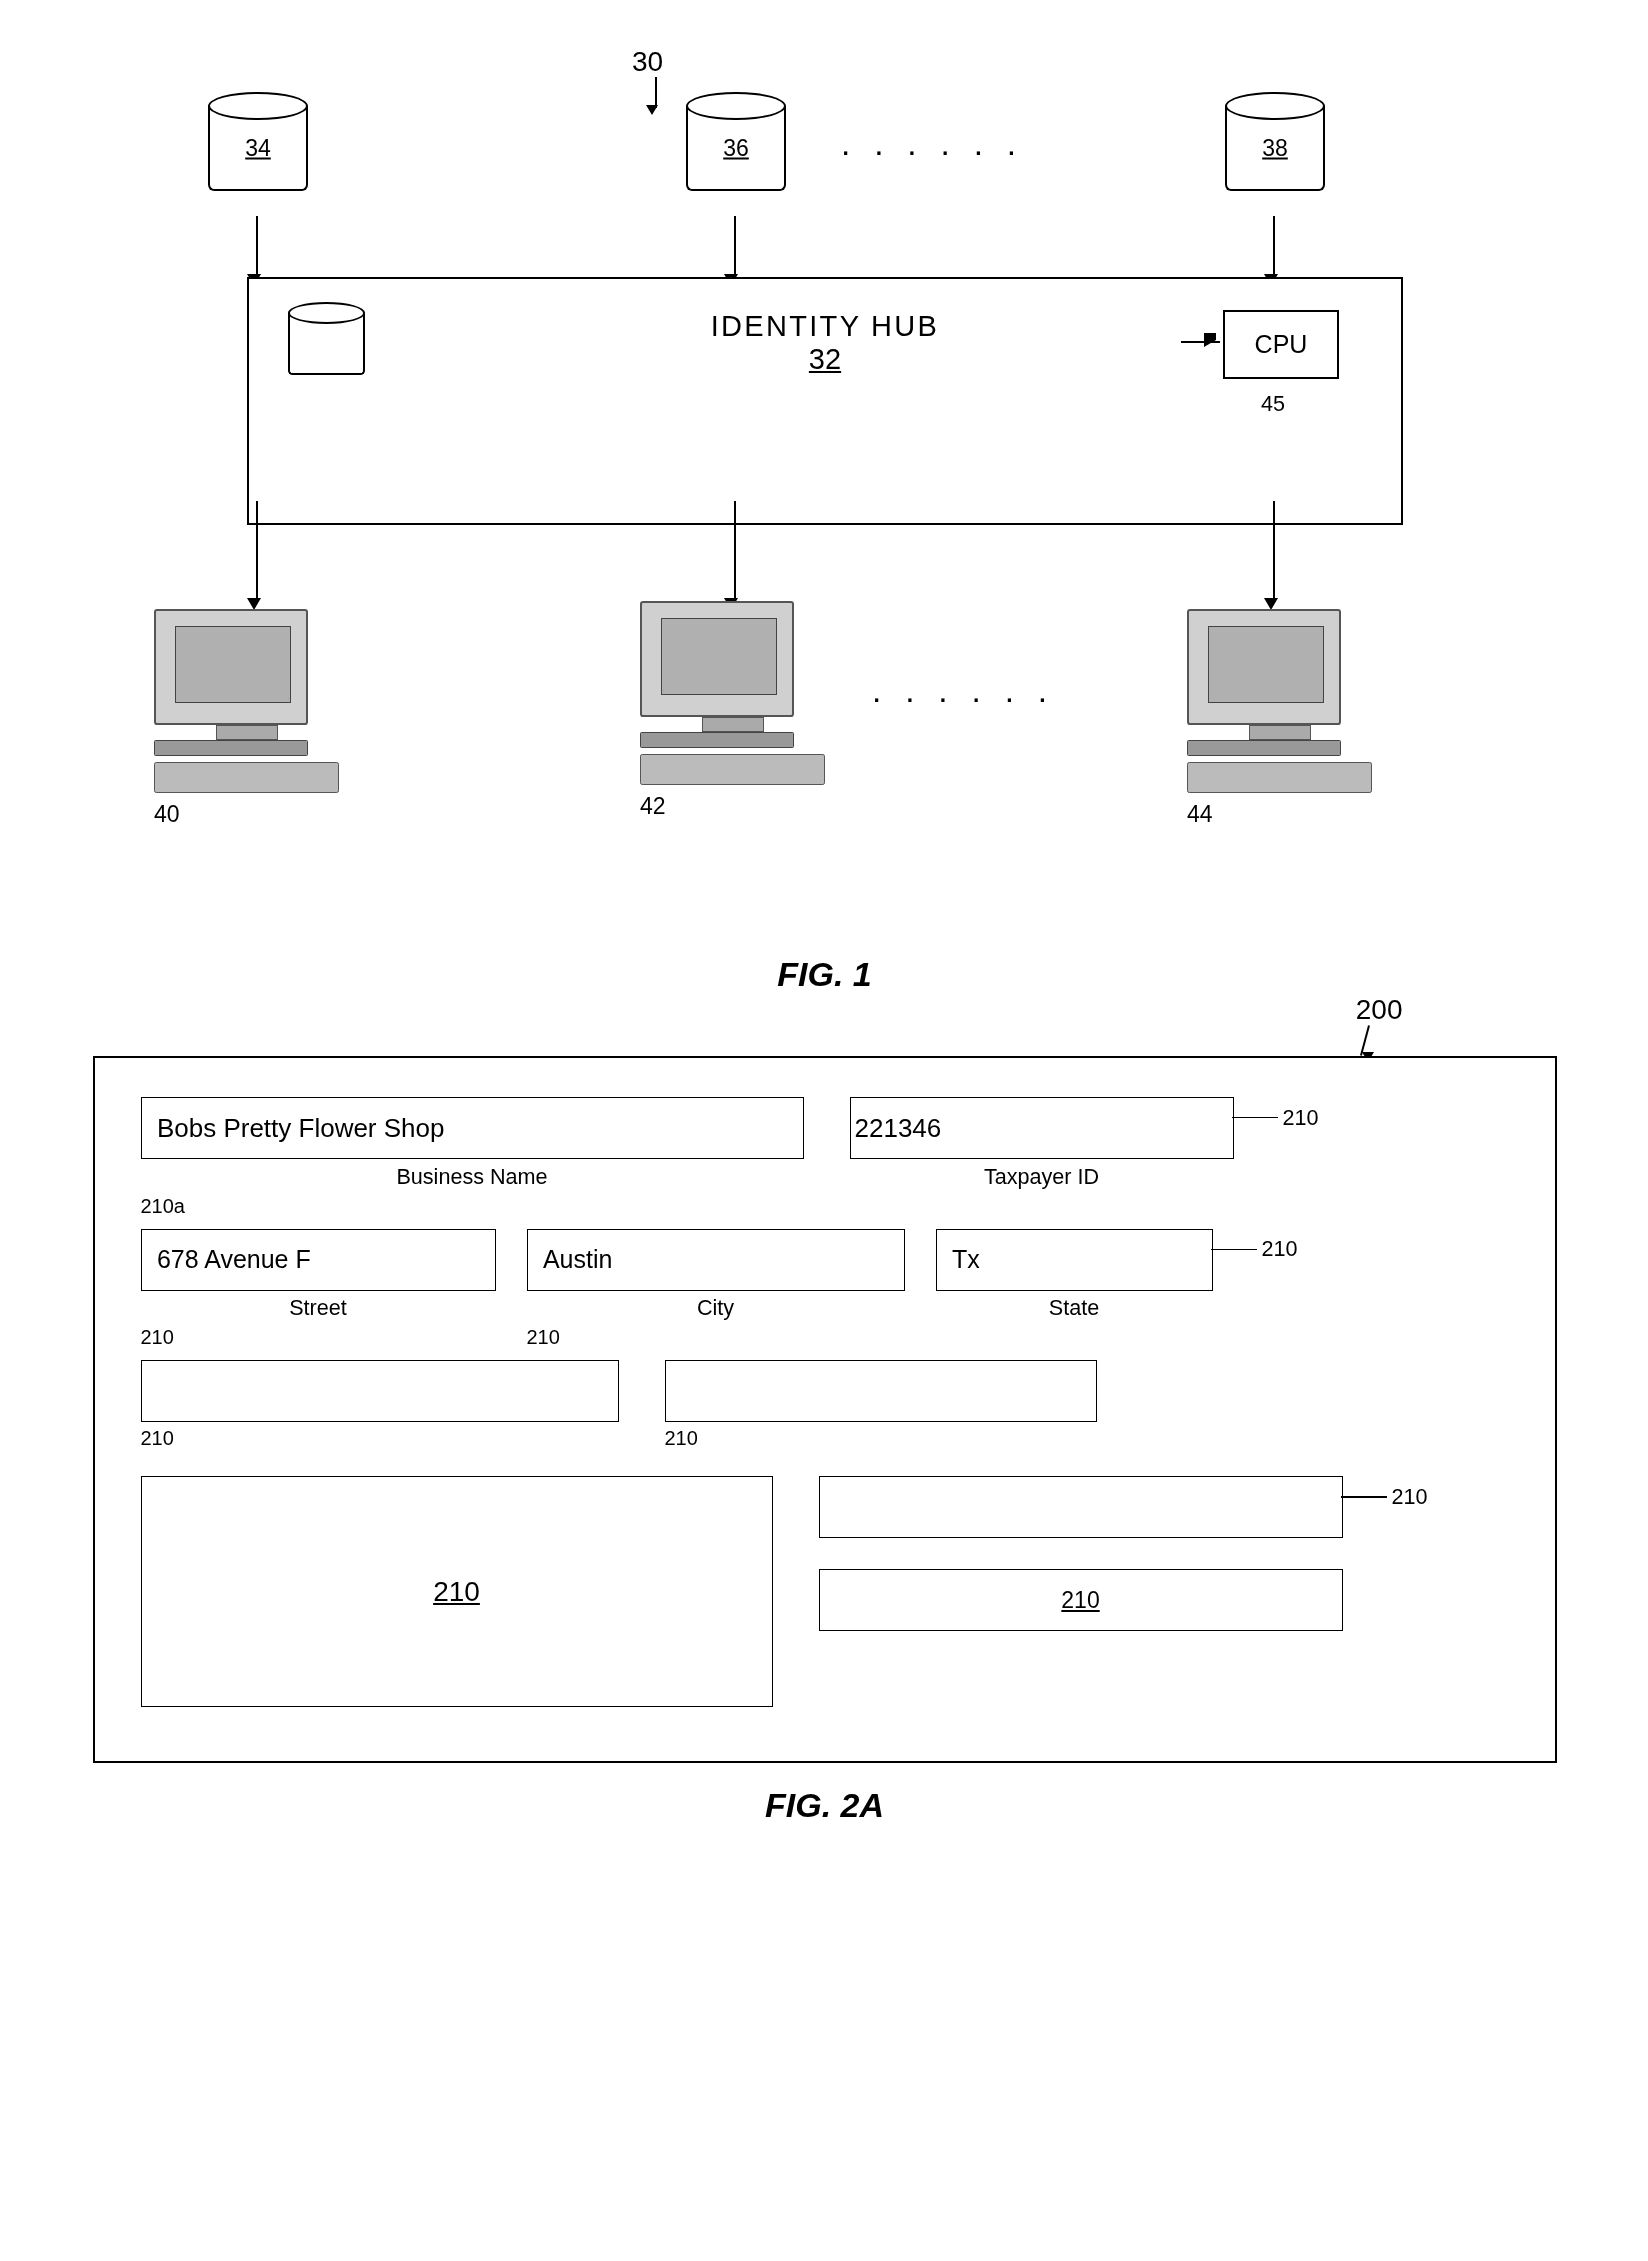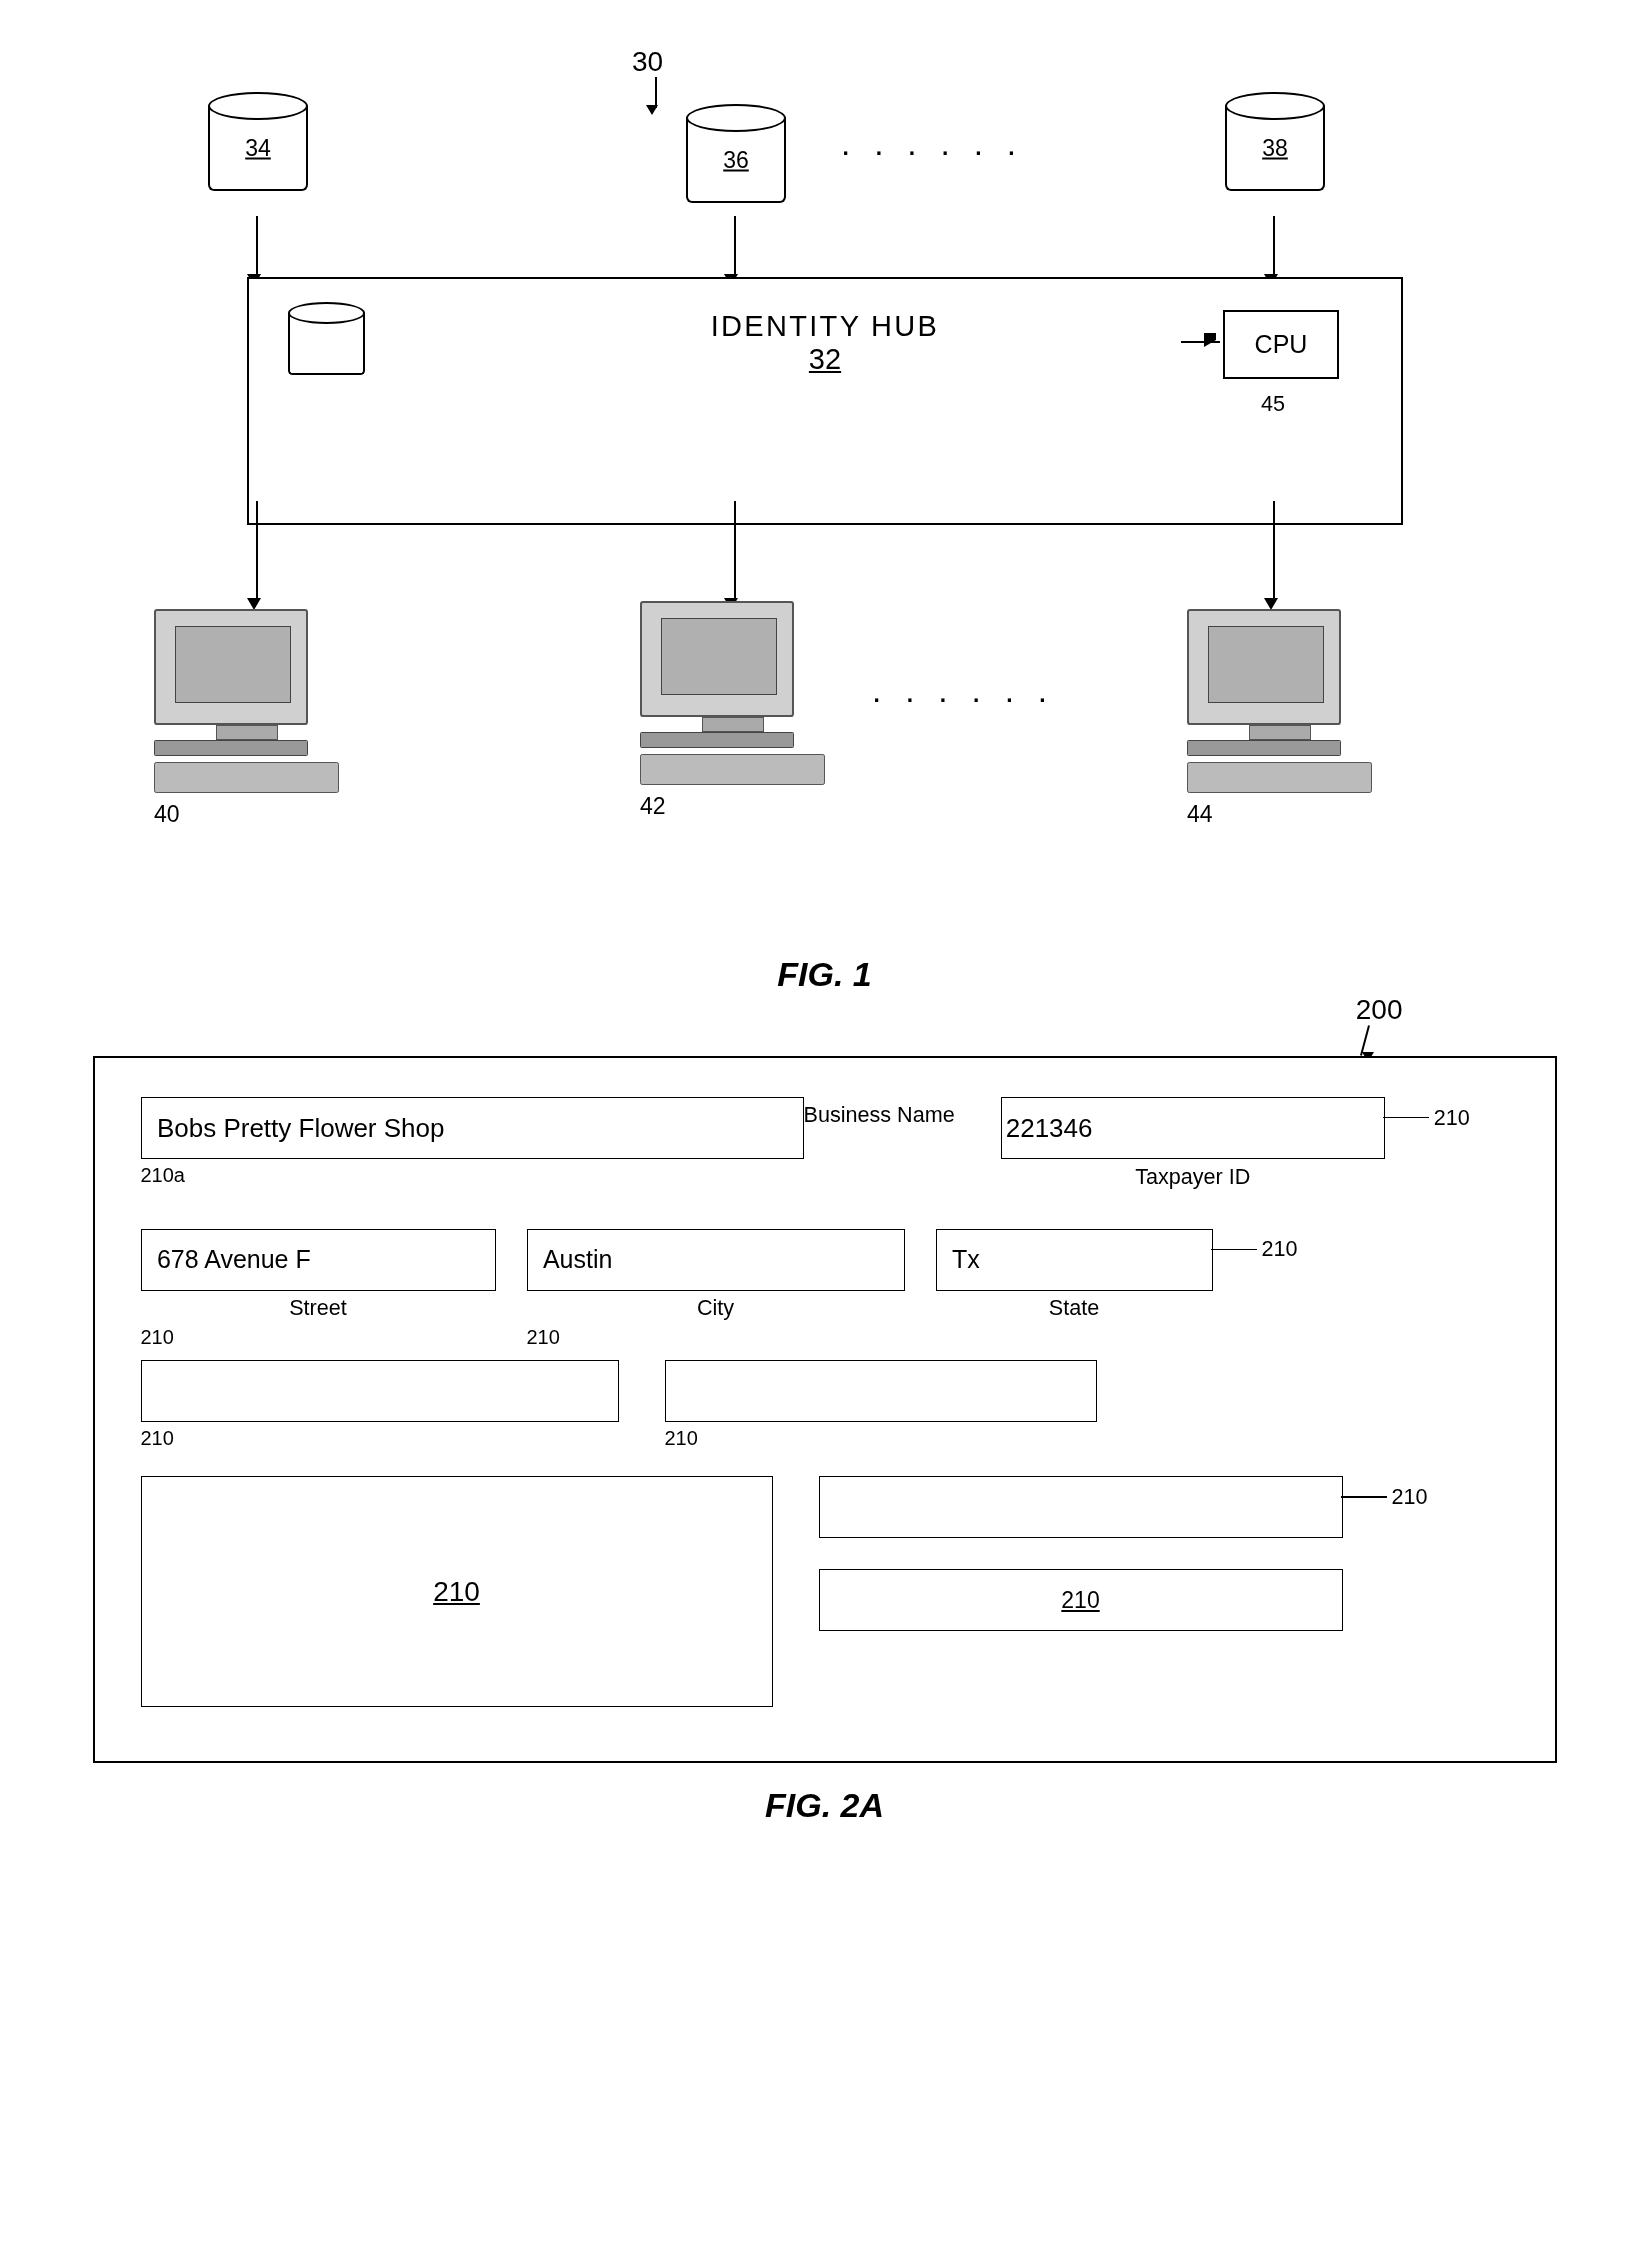--- a/index.html
+++ b/index.html
@@ -96,21 +96,21 @@
 
       <div style="position:absolute; top:59px; left:515px; width:0; height:0; border-left:6.2px solid transparent; border-right:6.2px solid transparent; border-top:10.8px solid #000;"></div>
 
       <div style="position:absolute; top:46px; left:77px;text-align:right;">
         <div class="cylinder-top"></div>
         <div class="cylinder-body">
           <div style="position:absolute; top:50%; left:50%; transform:translate(-50%,-50%); font-size:23px; text-decoration:underline;">34</div>
         </div>
       </div>
 
-      <div style="position:absolute; top:58px; left:555px;">
+      <div style="position:absolute; top:46px; left:555px;">
         <div class="cylinder-top"></div>
         <div class="cylinder-body">
           <div style="position:absolute; top:50%; left:50%; transform:translate(-50%,-50%); font-size:23px; text-decoration:underline;">36</div>
         </div>
       </div>
 
       <div style="position:absolute; top:85px; left:709px; font-size:34px; letter-spacing:6.2px;">· · · · · ·</div>
 
       <div style="position:absolute; top:46px; left:1094px;">
         <div class="cylinder-top"></div>
@@ -201,21 +201,21 @@
     <div style="position:relative; width:1464px; margin:0 auto;">
       <div style="position:absolute; top:-62px; right:154px; font-size:28px;">200</div>
       <div style="position:absolute; top:-31px; right:191px; width:1.5px; height:31px; background:#000; transform:rotate(15deg);"></div>
       <div style="position:absolute; top:-3.9px; right:183px; width:0;height:0;border-left:6.2px solid transparent;border-right:6.2px solid transparent;border-top:10.8px solid #000;"></div>
     </div>
 
     <div class="form-box">
 
       <div style="display:flex; align-items:flex-start; margin-bottom:39px; gap:46px; position:relative;">
 
-        <div style="display:flex; flex-direction:row; position:relative;">
+        <div style="display:flex; flex-direction:column; position:relative;">
           <div style="border:1.5px solid #000; height:62px; width:663px; display:flex; align-items:center; padding:0 15.4px; font-size:26px; background:#fff;">Bobs Pretty Flower Shop</div>
           <div style="font-size:21.6px; text-align:center; margin-top:4.6px;">Business Name</div>
           <div style="font-size:20px; position:absolute; bottom:-28px; left:0;">210a</div>
         </div>
 
         <div style="display:flex; flex-direction:column; position:relative;">
           <div style="border:1.5px solid #000; height:62px; width:384px; display:flex; align-items:center; padding:0 4px; font-size:26px; background:#fff;">221346</div>
           <div style="font-size:21.6px; text-align:center; margin-top:4.6px;">Taxpayer ID</div>
 
           <div style="position:absolute; top:7.7px; right:-85px; display:flex; align-items:center; font-size:21.6px;">

